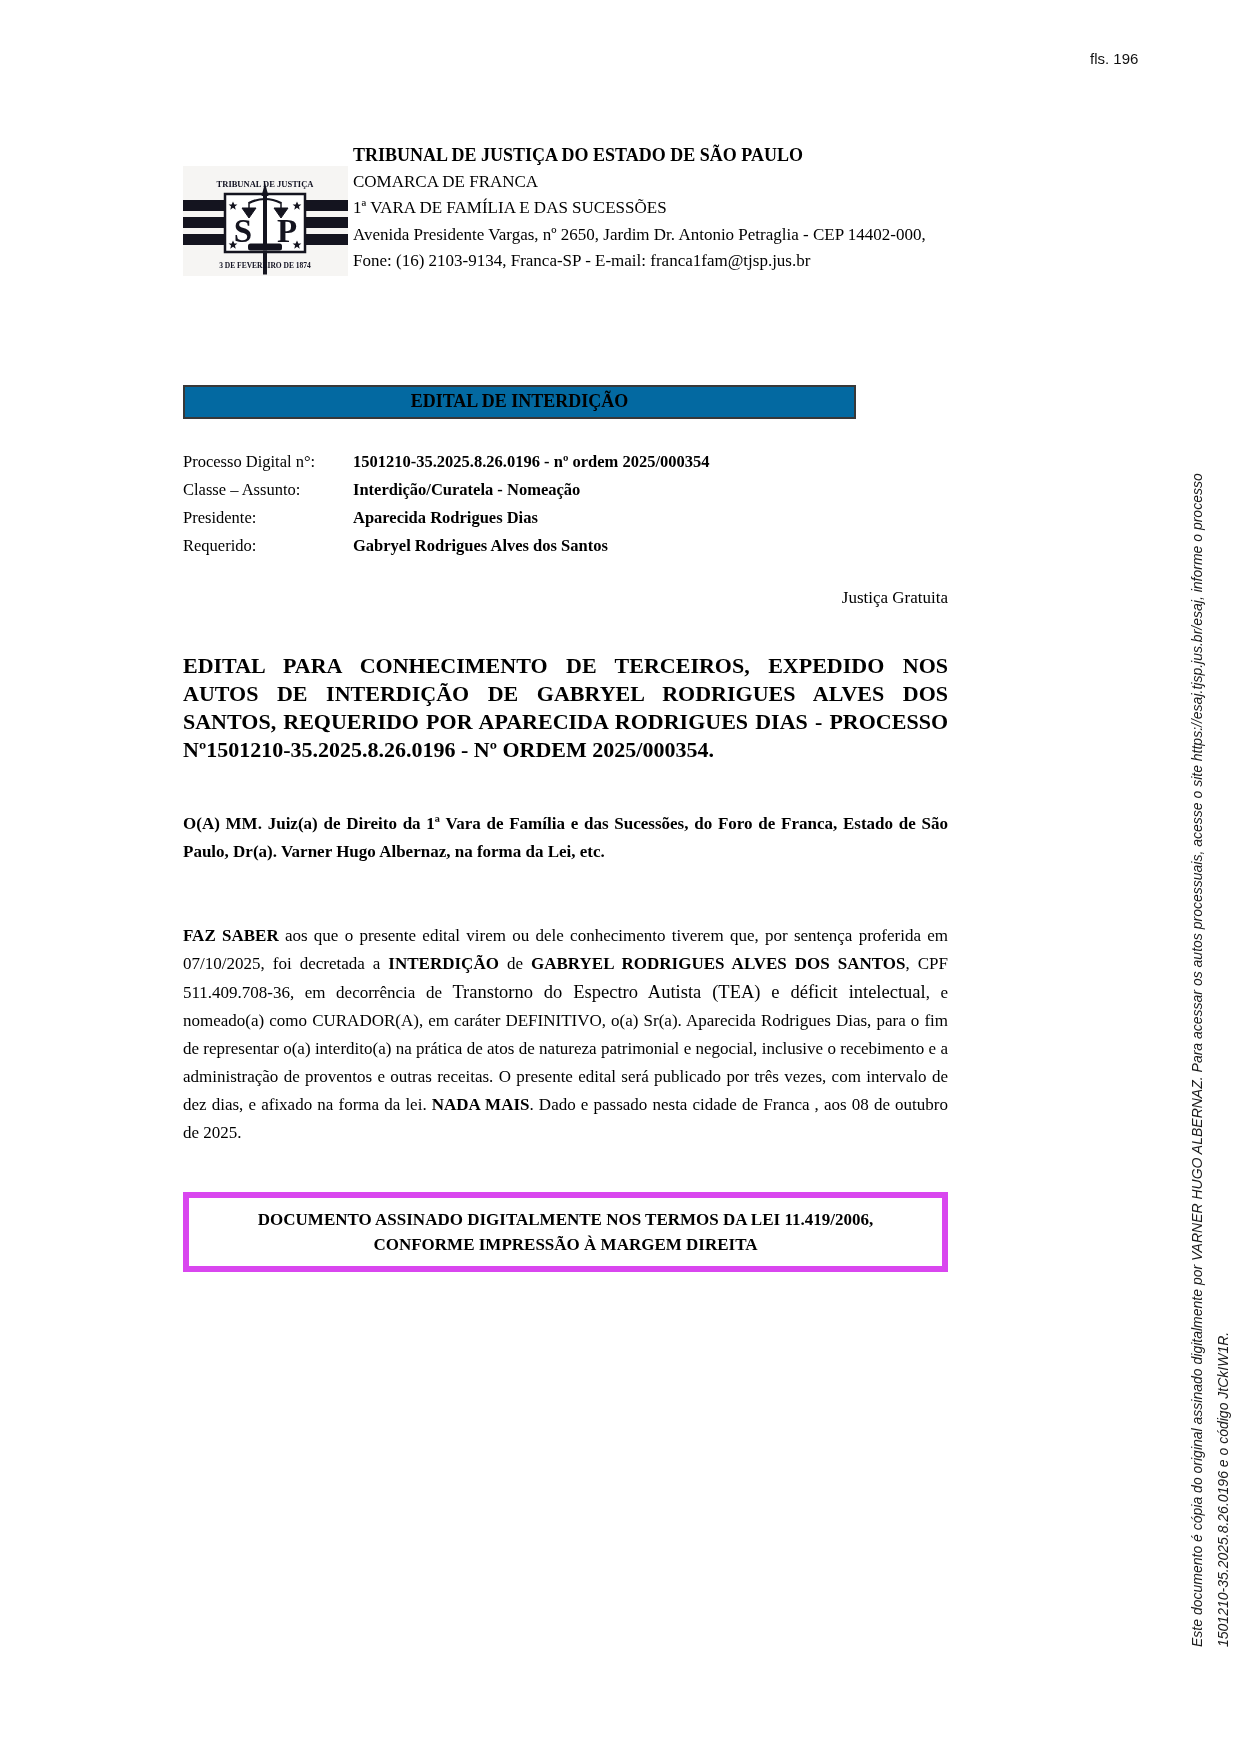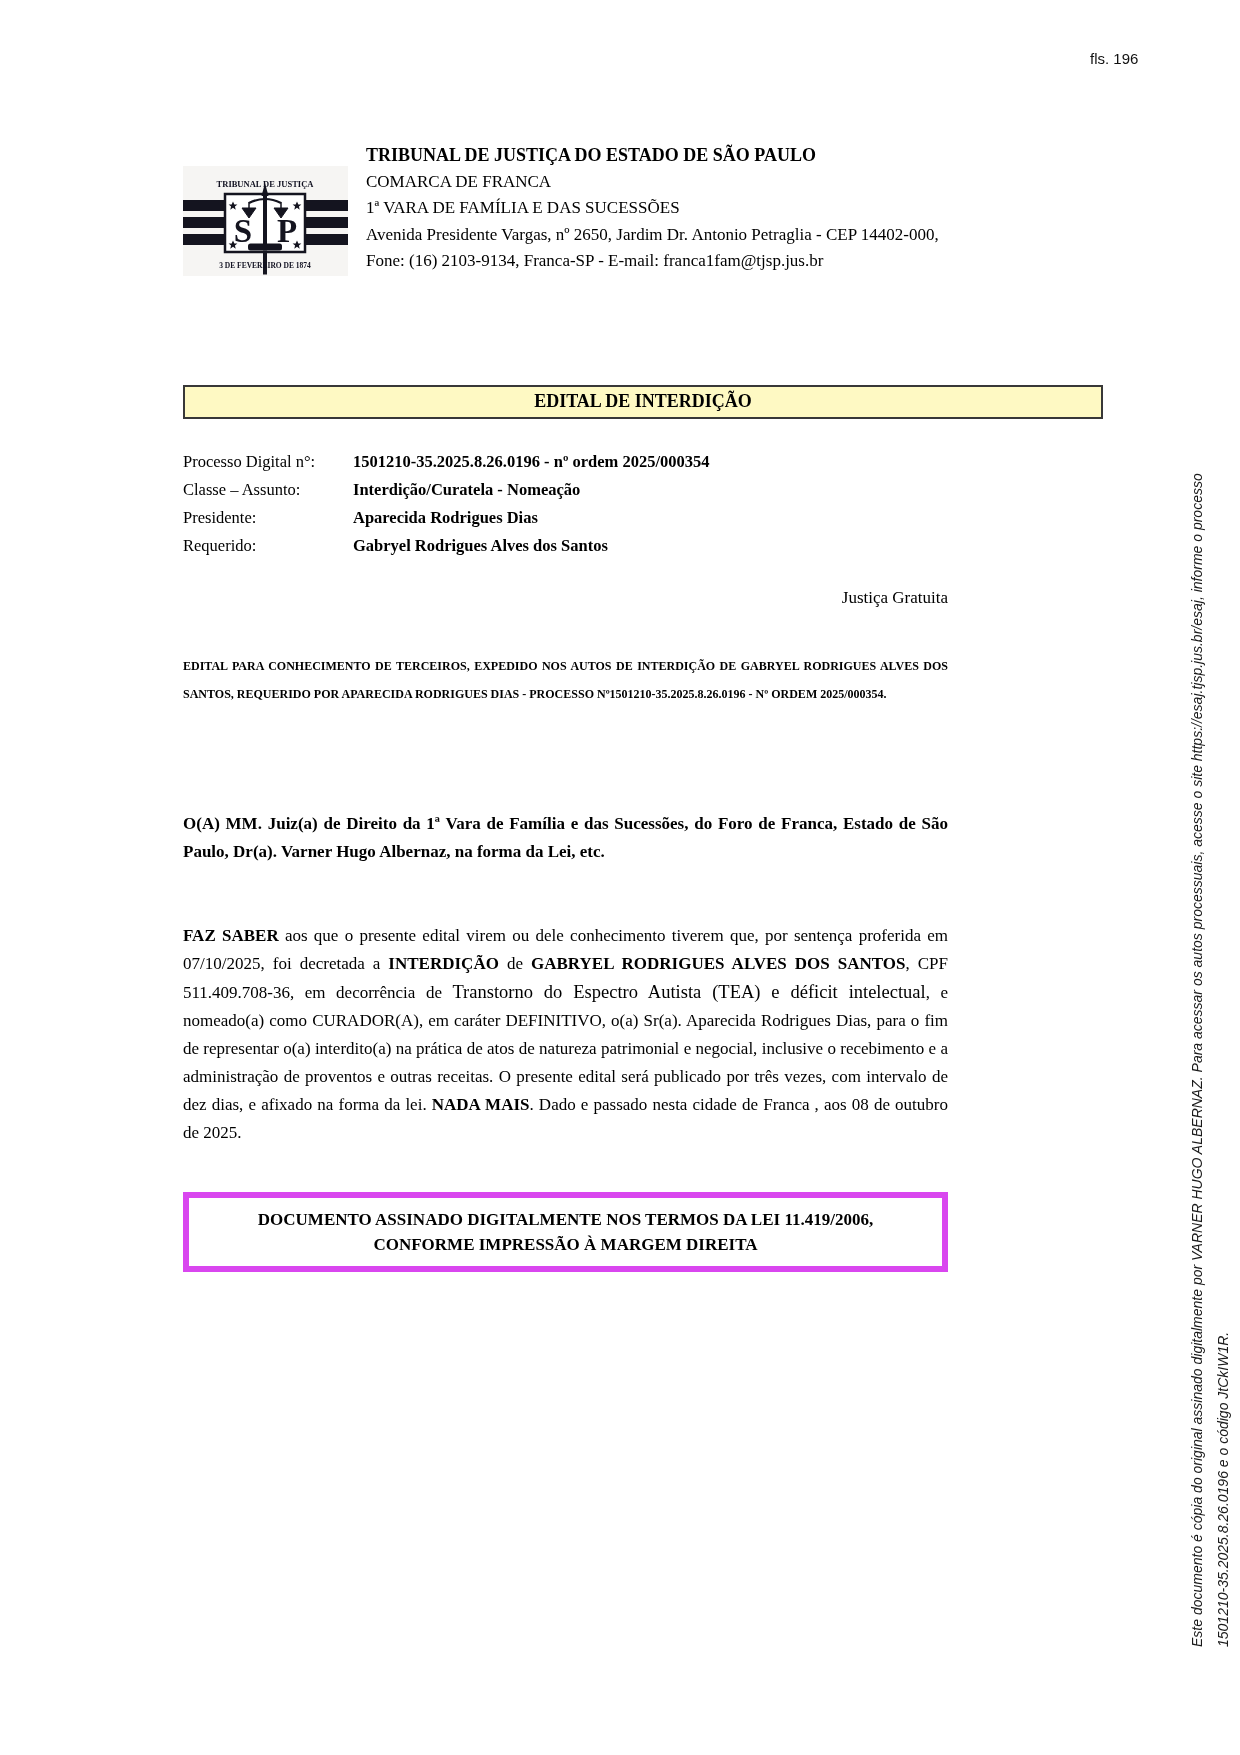--- a/index.html
+++ b/index.html
@@ -6,37 +6,37 @@
   .page {
     position:relative; width:1240px; height:1755px; background:#ffffff;
     font-family:"Liberation Serif", serif; color:#000; overflow:hidden;margin-left:38px;
   }
   .fls {
     position:absolute; left:1052px; top:50px;
     font-family:"Liberation Sans", sans-serif; font-size:15px; color:#111;
   }
   .logo { position:absolute; left:145px; top:156px; width:165px; height:127px; }
   .header-text {
-    position:absolute; left:328px; top:142px; width:600px;
+    position:absolute; left:315px; top:142px; width:600px;
     font-size:17px; line-height:26.5px;
   }
   .header-text .court { font-weight:bold; font-size:18px; }
   .header-text .hours { font-weight:bold; }
   .title-bar {
-    position:absolute; left:145px; top:385px; width:920px; box-sizing:border-box;
-    border:2px solid #383838; background:#fef9c3; text-align:center;
+    position:absolute; left:145px; top:385px; width:673px; box-sizing:border-box;
+    border:2px solid #383838; background:#0369a1; text-align:center;
     font-weight:bold; font-size:18px; padding:4px 0 5px;
   }
   .process { position:absolute; left:145px; top:448px; width:765px; font-size:16.5px; line-height:28px; }
   .process-row { display:grid; grid-template-columns:170px 1fr; }
   .process-value { font-weight:bold; }
   .justice { position:absolute; left:145px; top:588px; width:765px; text-align:right; font-size:17px; }
   .edital-heading {
     position:absolute; left:145px; top:652px; width:765px;
-    font-weight:bold; font-size:12px; line-height:28px; text-align:justify;
+    font-weight:bold; font-size:22px; line-height:28px; text-align:justify;
   }
   .judge { position:absolute; left:145px; top:810px; width:765px; font-size:17px; line-height:28px; text-align:justify;font-weight:bold; }
   .faz-saber { position:absolute; left:145px; top:922px; width:765px; font-size:17px; line-height:28px; text-align:justify; }
   .seg-bold { font-weight:bold; }
   .seg-alt { font-size:18.5px; }
   .sig-box {
     position:absolute; left:145px; top:1192px; width:765px; box-sizing:border-box;
     border:6px solid #d946ef; text-align:center; font-weight:bold;
     font-size:17px; line-height:25px; padding:9px 12px;
   }

